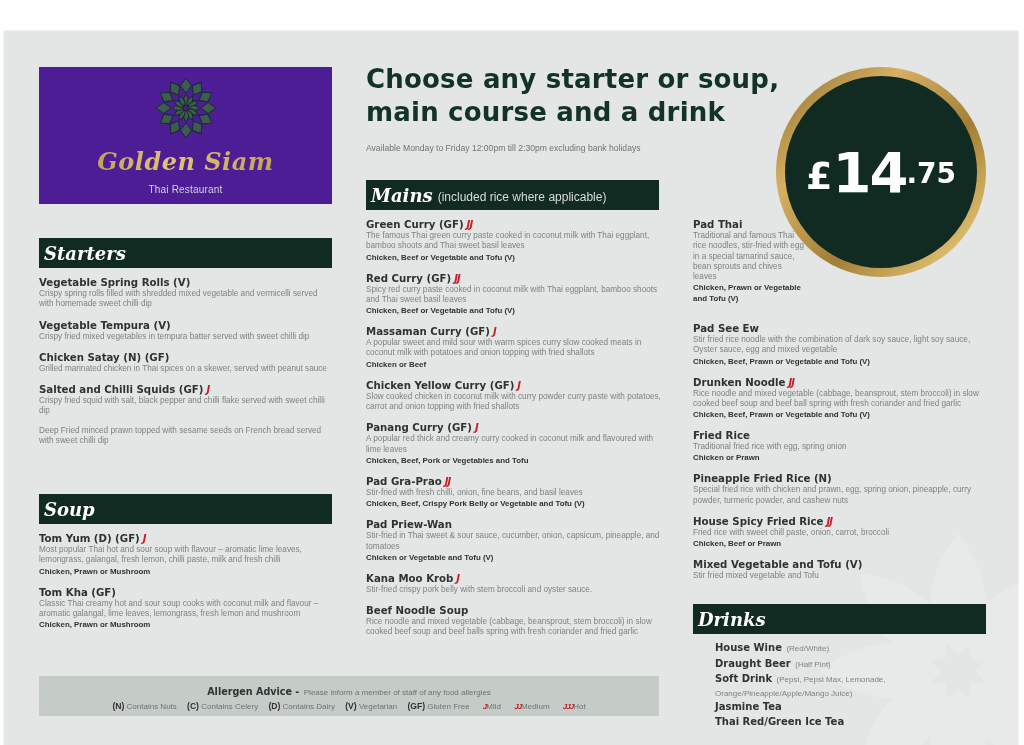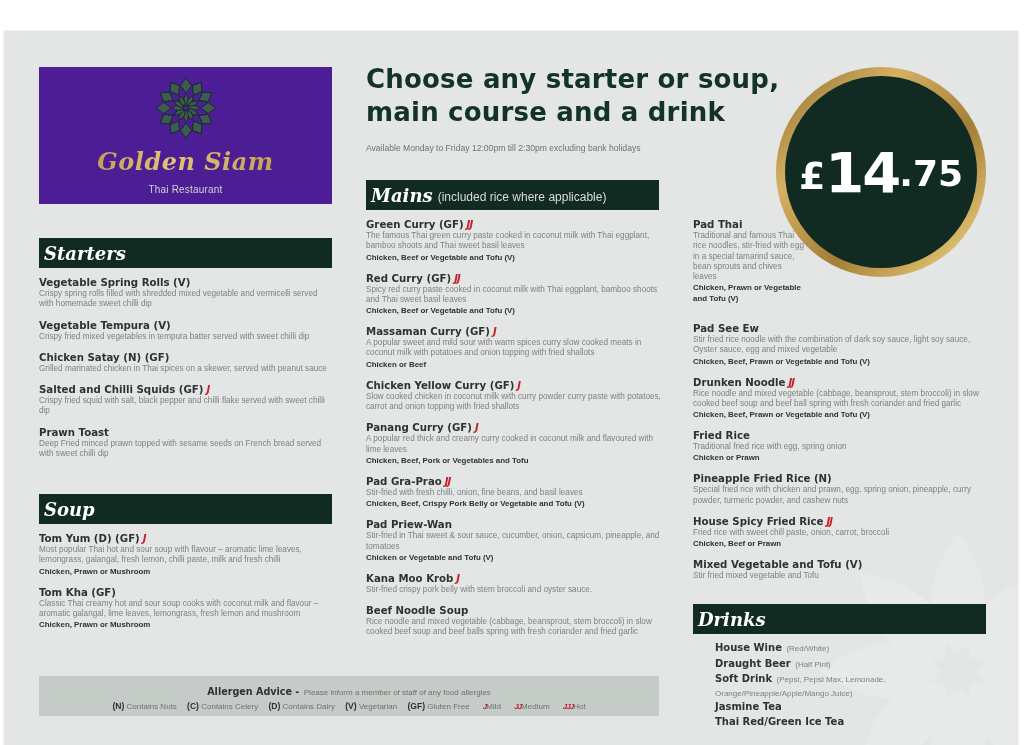--- a/index.html
+++ b/index.html
@@ -51,21 +51,21 @@
       background: linear-gradient(135deg, #8b6a2a 0%, #d6b164 30%, #a37e36 60%, #d9b96a 85%, #8a6627 100%);
       padding: 9px;
     }
     .price-inner {
       width: 100%; height: 100%; border-radius: 50%; background: #112b22;
       display: flex; align-items: center; justify-content: center;
       color: #ffffff; font-family: "DejaVu Sans", sans-serif; font-weight: bold;
     }
     .price-currency { font-size: 38px; margin-top: 8px; }
     .price-main { font-size: 56px; letter-spacing: -2px; }
-    .price-cents { font-size: 36px; margin-top: 2px; }
+    .price-cents { font-size: 28px; margin-top: 2px; }
 
     
     .section-bar {
       position: absolute; background: #112b22; color: #ffffff; height: 30px;
       display: flex; align-items: center; padding-left: 5px;
     }
     .section-title {
       font-family: "DejaVu Serif", "Liberation Serif", serif; font-style: italic; font-weight: bold;
       font-size: 18px;
     }
@@ -170,21 +170,20 @@
     </div>
     <div class="item">
       <div class="item-name"><span>Chicken Satay (N) (GF)</span></div>
       <div class="item-desc">Grilled marinated chicken in Thai spices on a skewer, served with peanut sauce</div>
     </div>
     <div class="item">
       <div class="item-name"><span>Salted and Chilli Squids (GF)</span><span class="chilli">J</span></div>
       <div class="item-desc">Crispy fried squid with salt, black pepper and chilli flake served with sweet chilli dip</div>
     </div>
     <div class="item">
-      <div class="item-name"><span>Prawn Toast</span></div>
       <div class="item-desc">Deep Fried minced prawn topped with sesame seeds on French bread served with sweet chilli dip</div>
     </div>
   </div>
 
   <div class="section-bar" style="left:35px; top:463px; width:293px;">
     <span class="section-title">Soup</span>
   </div>
   <div class="col" style="left:35px; top:501px; width:290px;">
     <div class="item">
       <div class="item-name"><span>Tom Yum (D) (GF)</span><span class="chilli">J</span></div>

